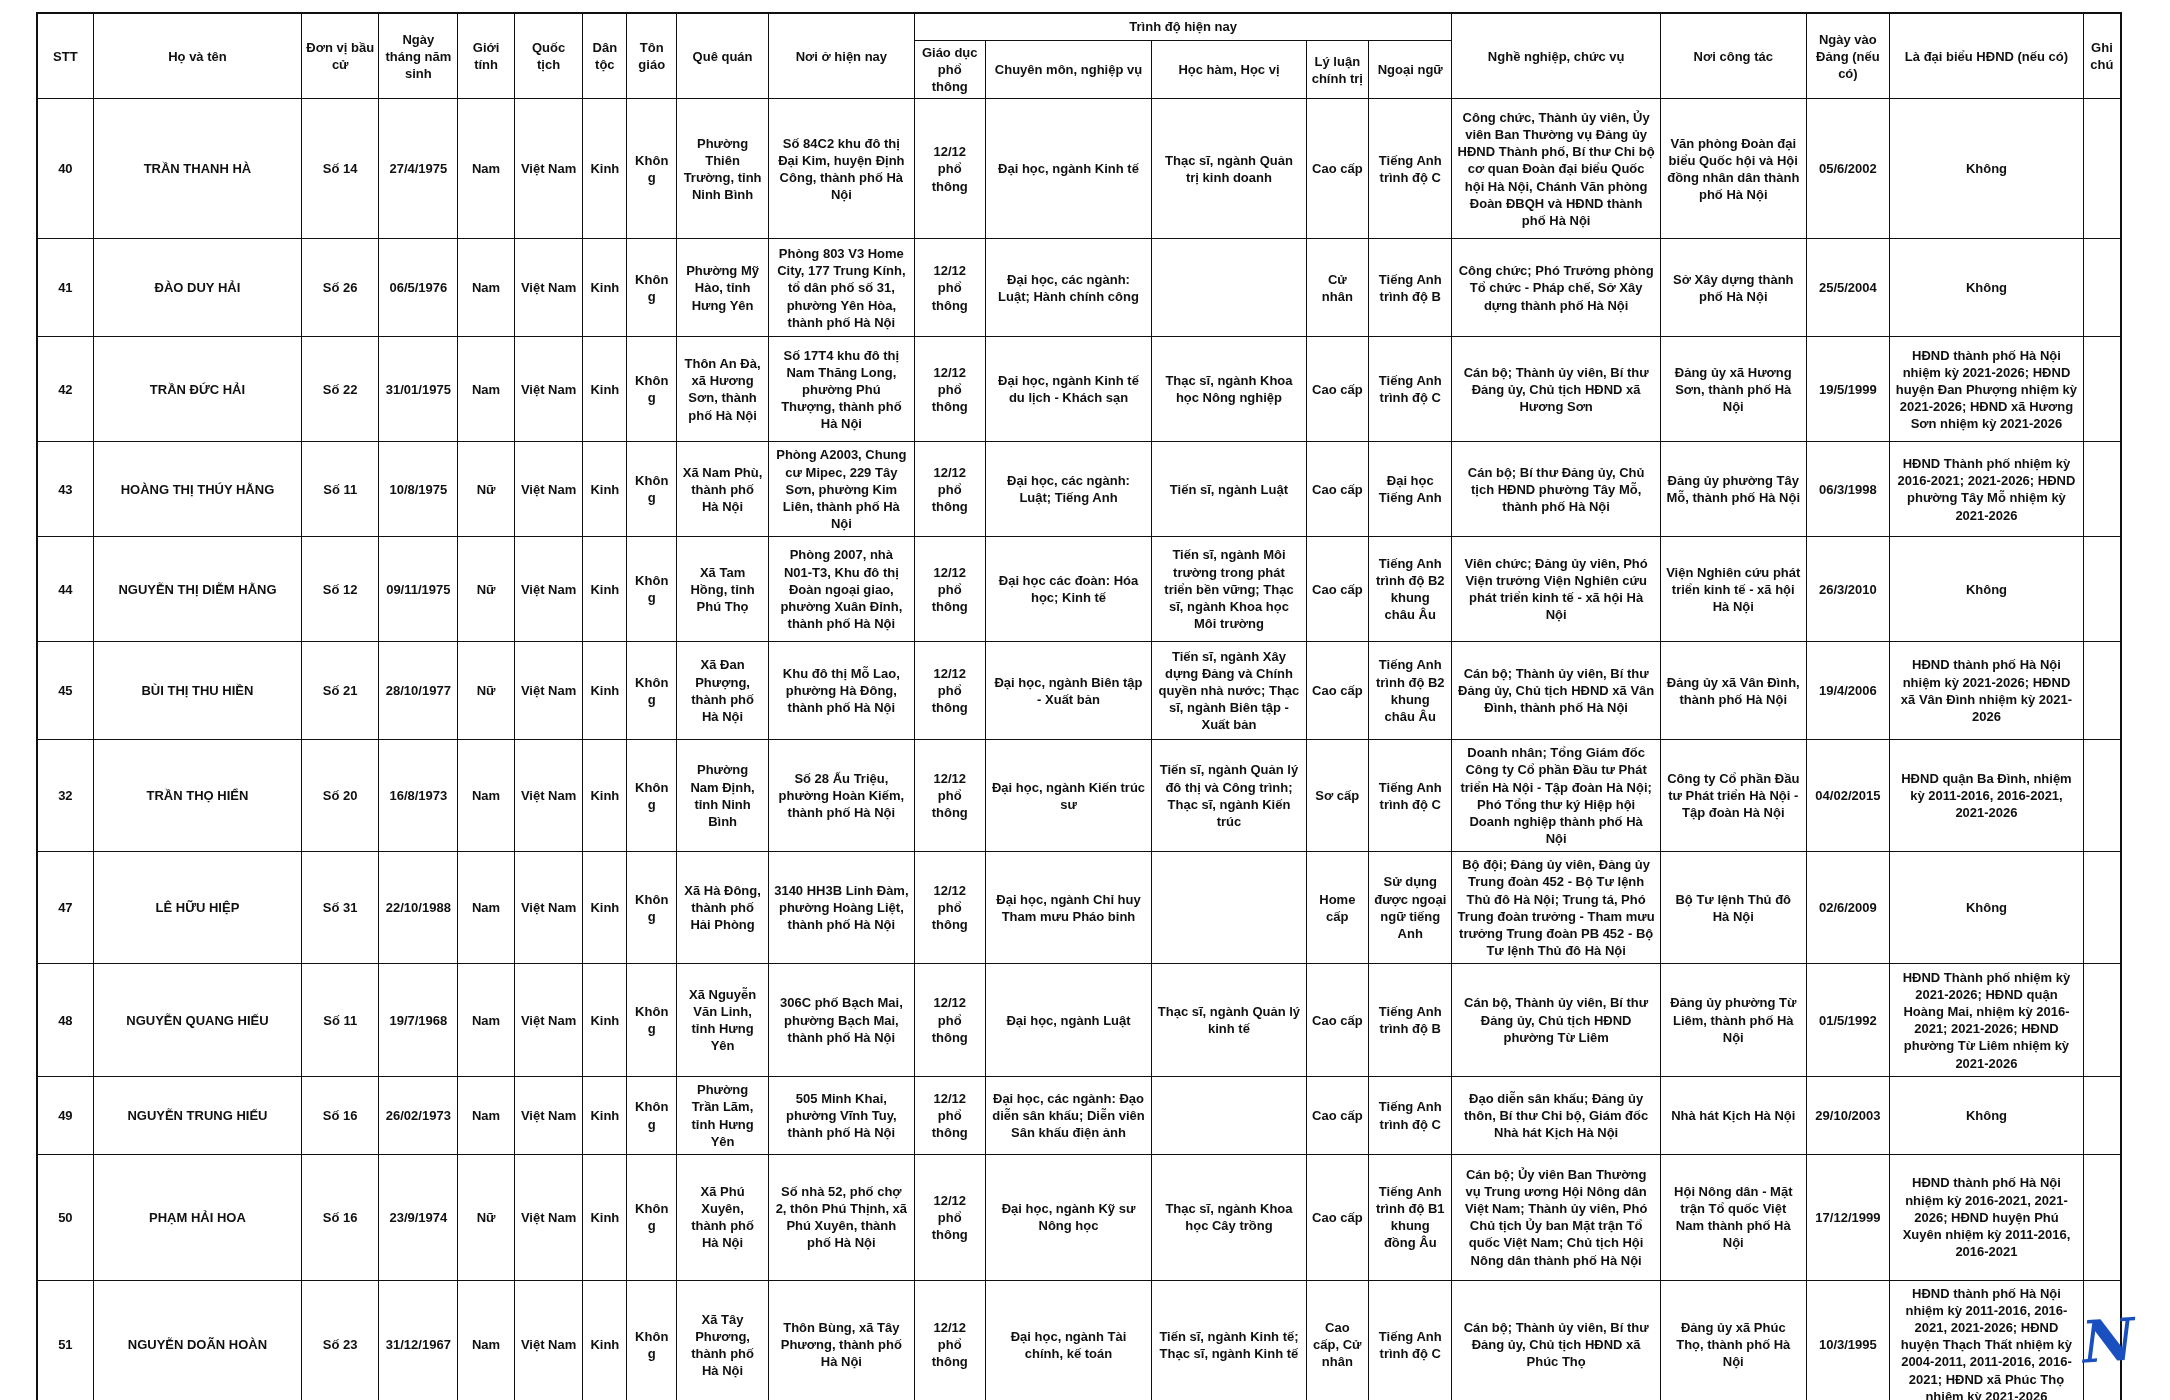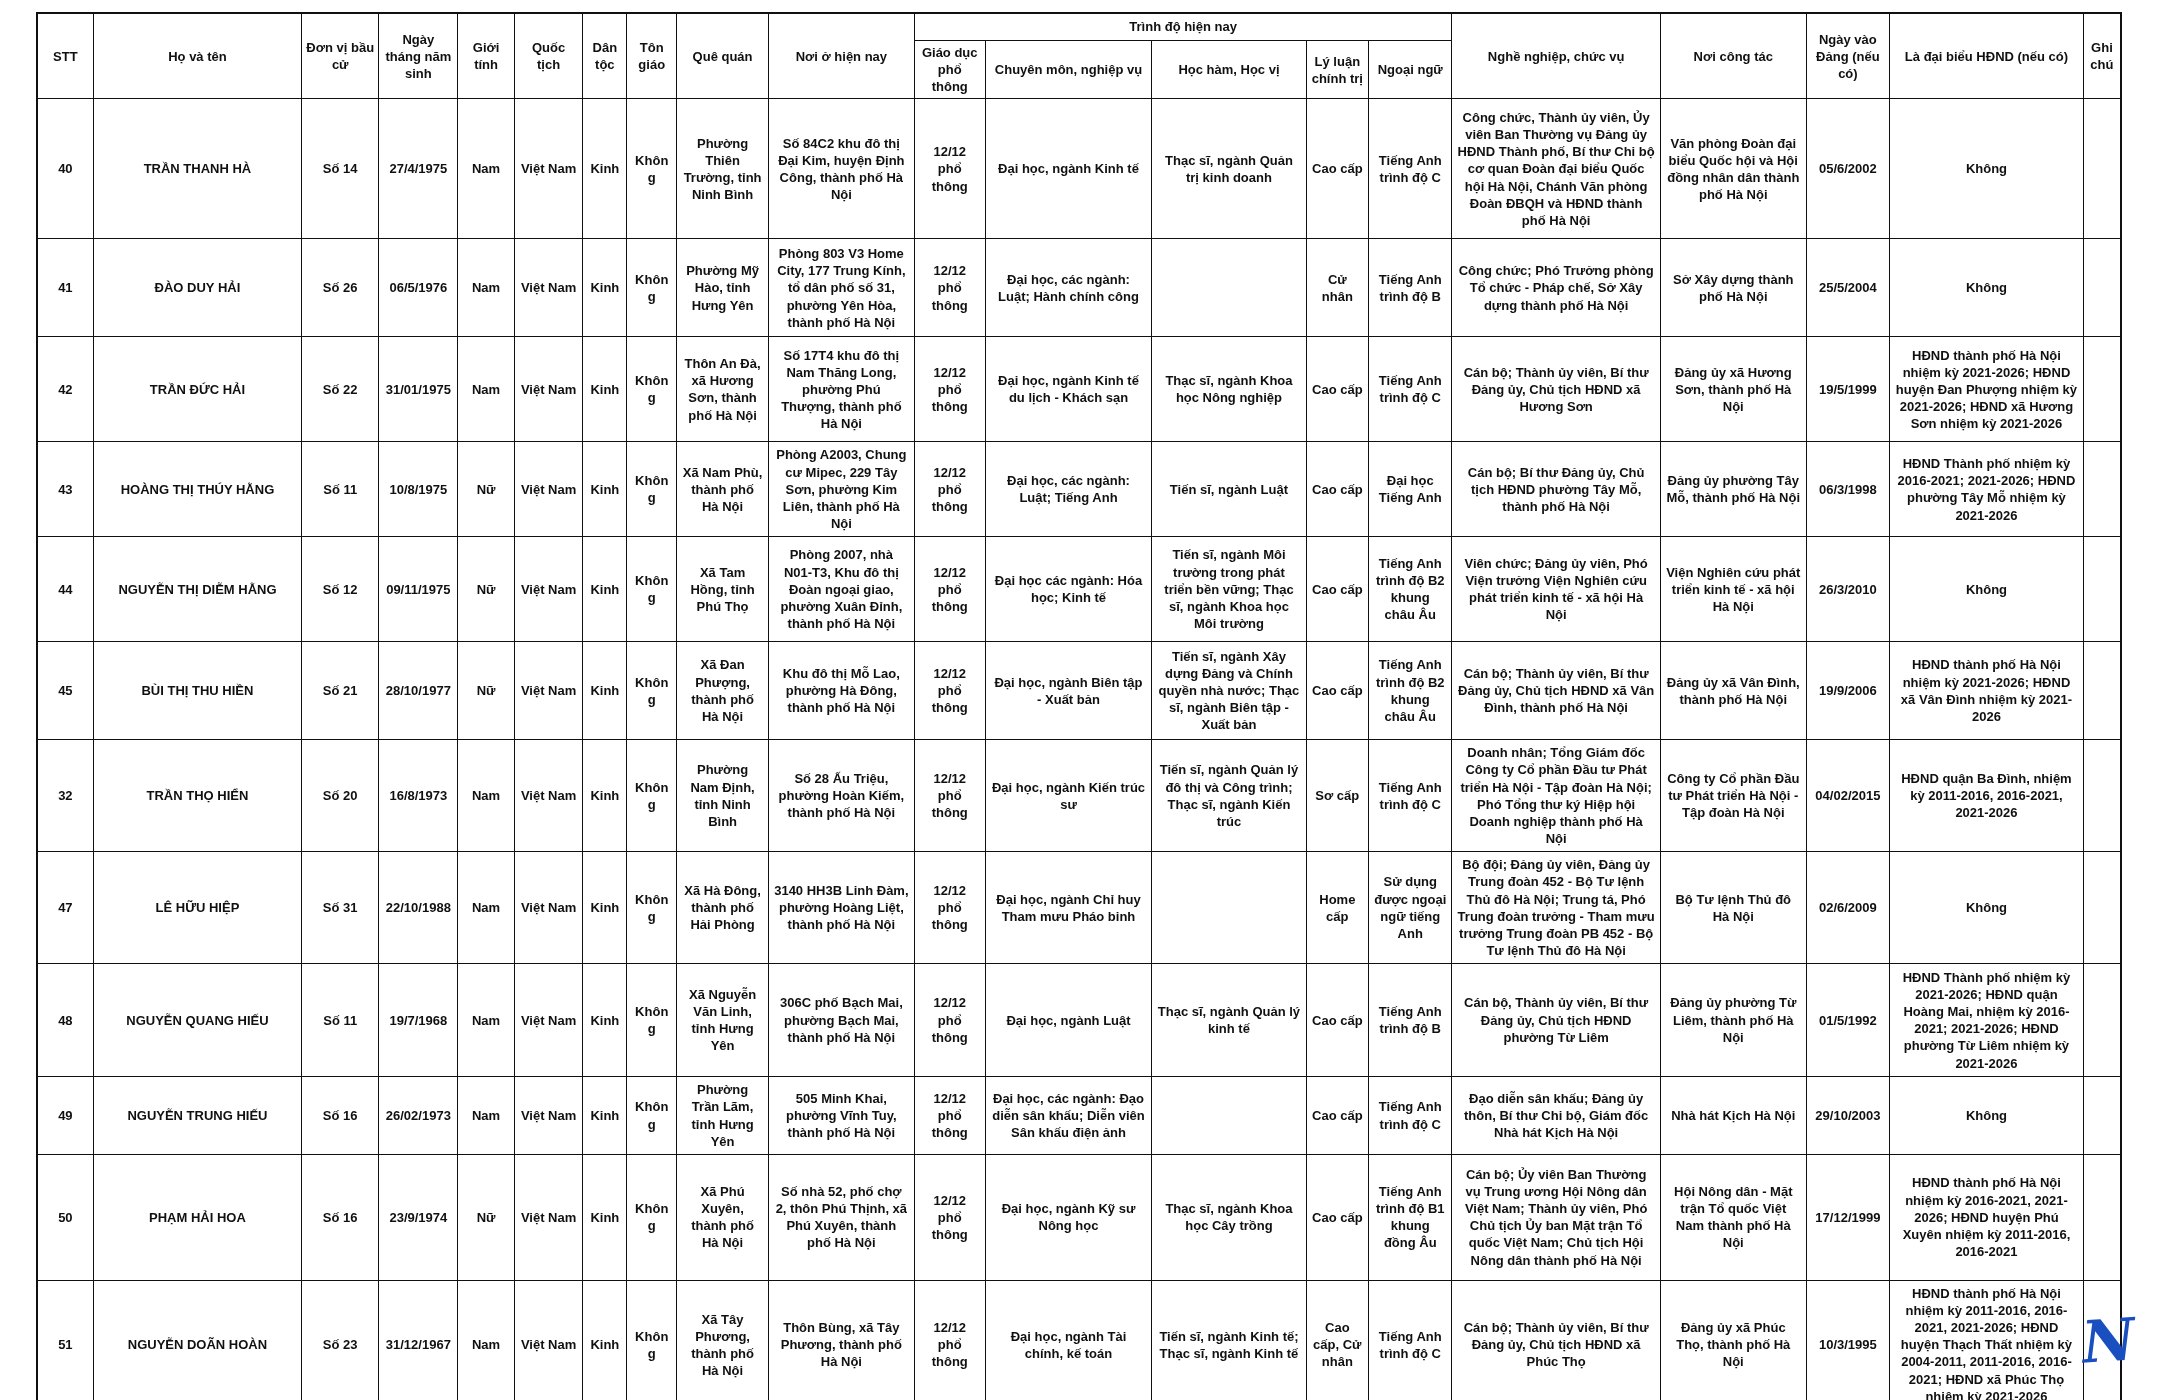--- a/index.html
+++ b/index.html
@@ -186,21 +186,21 @@
           <td class="name-cell">NGUYỄN THỊ DIỄM HẰNG</td>
           <td>Số 12</td>
           <td>09/11/1975</td>
           <td>Nữ</td>
           <td>Việt Nam</td>
           <td>Kinh</td>
           <td>Không</td>
           <td>Xã Tam Hồng, tỉnh Phú Thọ</td>
           <td>Phòng 2007, nhà N01-T3, Khu đô thị Đoàn ngoại giao, phường Xuân Đỉnh, thành phố Hà Nội</td>
           <td>12/12 phổ thông</td>
-          <td>Đại học các ngành: Hóa học; Kinh tế</td>
+          <td>Đại học các đoàn: Hóa học; Kinh tế</td>
           <td>Tiến sĩ, ngành Môi trường trong phát triển bền vững; Thạc sĩ, ngành Khoa học Môi trường</td>
           <td>Cao cấp</td>
           <td>Tiếng Anh trình độ B2 khung châu Âu</td>
           <td>Viên chức; Đảng ủy viên, Phó Viện trưởng Viện Nghiên cứu phát triển kinh tế - xã hội Hà Nội</td>
           <td>Viện Nghiên cứu phát triển kinh tế - xã hội Hà Nội</td>
           <td>26/3/2010</td>
           <td>Không</td>
           <td></td>
         </tr>
         <tr style="height: 98px;">
@@ -214,21 +214,21 @@
           <td>Không</td>
           <td>Xã Đan Phượng, thành phố Hà Nội</td>
           <td>Khu đô thị Mỗ Lao, phường Hà Đông, thành phố Hà Nội</td>
           <td>12/12 phổ thông</td>
           <td>Đại học, ngành Biên tập - Xuất bản</td>
           <td>Tiến sĩ, ngành Xây dựng Đảng và Chính quyền nhà nước; Thạc sĩ, ngành Biên tập -Xuất bản</td>
           <td>Cao cấp</td>
           <td>Tiếng Anh trình độ B2 khung châu Âu</td>
           <td>Cán bộ; Thành ủy viên, Bí thư Đảng ủy, Chủ tịch HĐND xã Vân Đình, thành phố Hà Nội</td>
           <td>Đảng ủy xã Vân Đình, thành phố Hà Nội</td>
-          <td>19/9/2006</td>
+          <td>19/4/2006</td>
           <td>HĐND thành phố Hà Nội nhiệm kỳ 2021-2026; HĐND xã Vân Đình nhiệm kỳ 2021-2026</td>
           <td></td>
         </tr>
         <tr style="height: 106px;">
           <td>32</td>
           <td class="name-cell">TRẦN THỌ HIỂN</td>
           <td>Số 20</td>
           <td>16/8/1973</td>
           <td>Nam</td>
           <td>Việt Nam</td>

